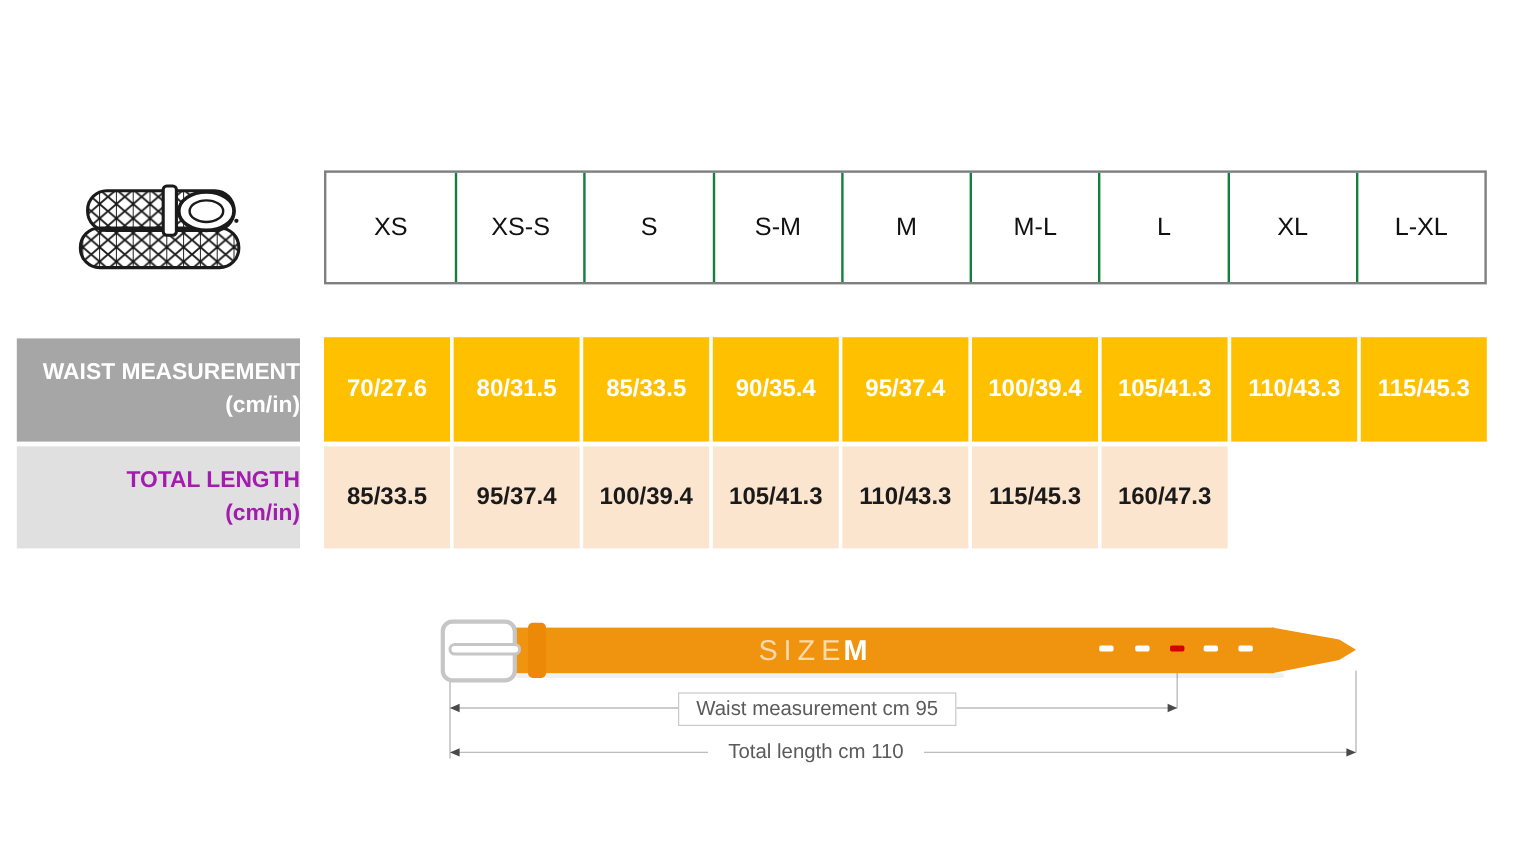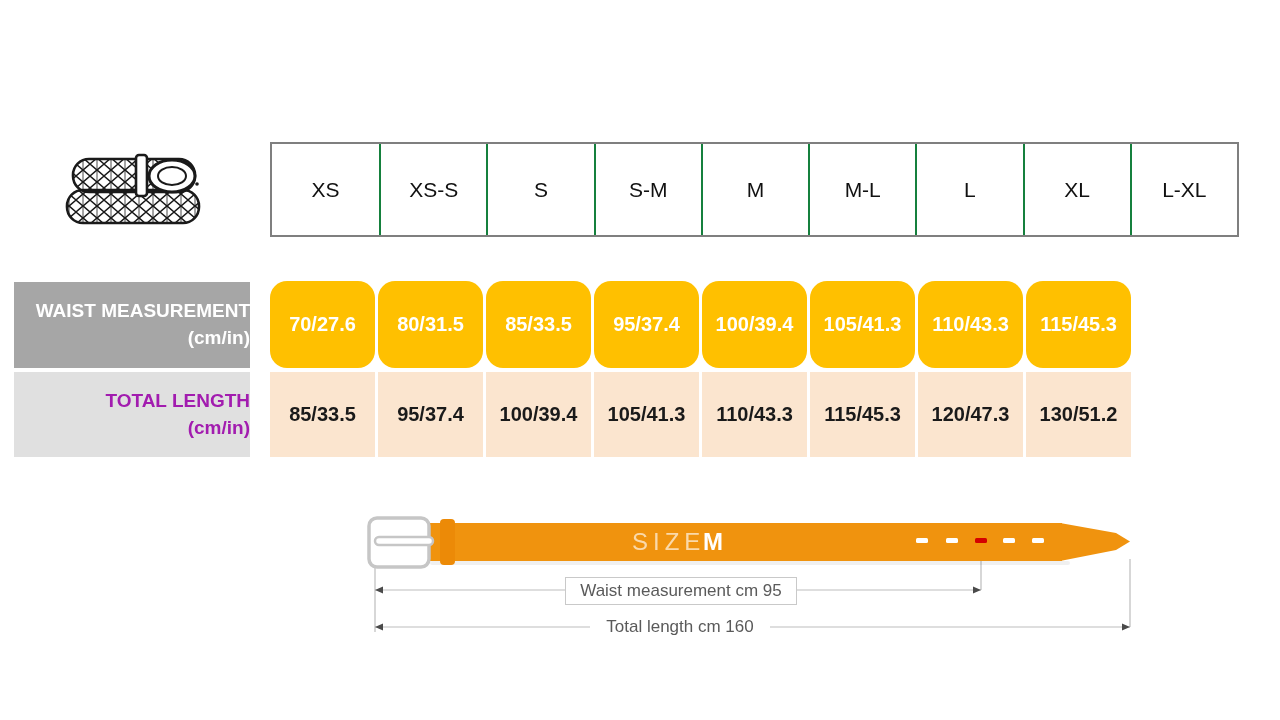--- a/index.html
+++ b/index.html
@@ -39,21 +39,21 @@
   .data-row{
     position:absolute;left:270px;width:969px;
     display:grid;grid-template-columns:repeat(9,1fr);column-gap:3px;
   }
   .data-row.waist{top:281px;height:87px;}
   .data-row.total{top:372px;height:85px;}
   .dcell{
     display:flex;align-items:center;justify-content:center;
     font-weight:bold;font-size:20px;
   }
-  .data-row.waist .dcell{background:var(--waist-row-bg);color:#fff;border-radius:17px;}
+  .data-row.waist .dcell{background:var(--waist-row-bg);color:#fff;}
   .data-row.total .dcell{background:var(--total-row-bg);color:#1a1a1a;}
   
   .diagram-svg{position:absolute;left:350px;top:495px;width:810px;height:160px;}
   .caption-box{
     position:absolute;display:flex;align-items:center;justify-content:center;
     font-size:17px;color:var(--measure-text);background:#fff;
   }
   .caption-box.waist{left:565px;top:577px;width:230px;height:26px;border:1px solid #C9C9C9;}
   .caption-box.total{left:590px;top:614px;width:180px;height:26px;}
 </style>
@@ -92,40 +92,40 @@
   </div>
 
   <div class="row-label waist">
     <span>WAIST MEASUREMENT</span>
     <span>(cm/in)</span>
   </div>
   <div class="data-row waist">
     <div class="dcell">70/27.6</div>
     <div class="dcell">80/31.5</div>
     <div class="dcell">85/33.5</div>
+    <div class="dcell">90/35.4</div>
     <div class="dcell">95/37.4</div>
     <div class="dcell">100/39.4</div>
     <div class="dcell">105/41.3</div>
     <div class="dcell">110/43.3</div>
     <div class="dcell">115/45.3</div>
   </div>
 
   <div class="row-label total">
     <span>TOTAL LENGTH</span>
     <span>(cm/in)</span>
   </div>
   <div class="data-row total">
     <div class="dcell">85/33.5</div>
     <div class="dcell">95/37.4</div>
     <div class="dcell">100/39.4</div>
     <div class="dcell">105/41.3</div>
     <div class="dcell">110/43.3</div>
     <div class="dcell">115/45.3</div>
-    <div class="dcell">120/47.3</div>
-    <div class="dcell">130/51.2</div>
+    <div class="dcell">160/47.3</div>
   </div>
 
   <svg class="diagram-svg" width="810" height="160" viewBox="0 0 810 160">
 
     <line x1="25" y1="72" x2="25" y2="137" stroke="var(--measure-line)" stroke-width="1.2"></line>
     <line x1="631" y1="48" x2="631" y2="95" stroke="var(--measure-line)" stroke-width="1.2"></line>
     <line x1="780" y1="64" x2="780" y2="132" stroke="var(--measure-line)" stroke-width="1.2"></line>
     <line x1="25" y1="95" x2="631" y2="95" stroke="var(--measure-line)" stroke-width="1.2"></line>
     <line x1="25" y1="132" x2="780" y2="132" stroke="var(--measure-line)" stroke-width="1.2"></line>
     <path d="M25,95 L33,91.5 L33,98.5 Z" fill="#4a4a4a"></path>
@@ -156,16 +156,16 @@
       <rect x="625" y="43" width="12" height="5" rx="1.5" style="fill:var(--hole-marker)"></rect>
       <rect x="653" y="43" width="12" height="5" rx="1.5" fill="#ffffff"></rect>
       <rect x="682" y="43" width="12" height="5" rx="1.5" fill="#ffffff"></rect>
     </g>
   </svg>
 
   <div class="caption-box waist">
     <span>Waist measurement cm 95</span>
   </div>
   <div class="caption-box total">
-    <span>Total length cm 160</span>
+    <span>Total length cm 110</span>
   </div>
 
 </div>
 
 </body></html>

